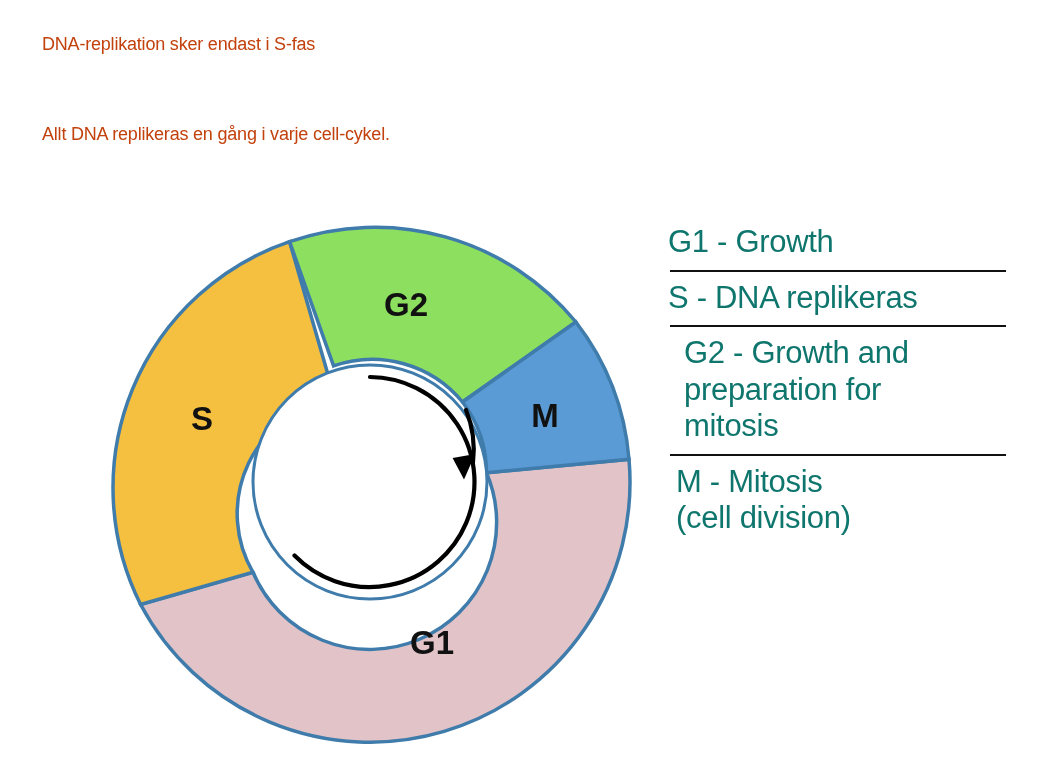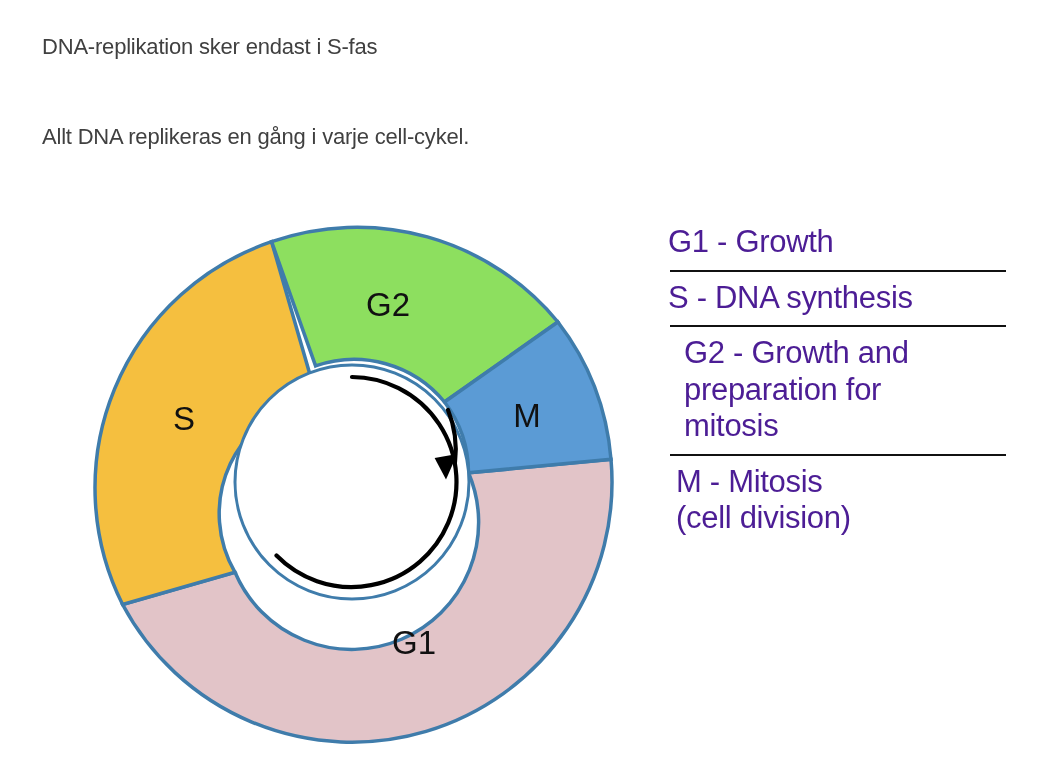--- a/index.html
+++ b/index.html
@@ -11,36 +11,37 @@
     color:#111111;
     overflow:hidden;
     position:relative;
   }
   .slide{position:absolute;inset:0;}
 
   
   .heading{
     position:absolute;
     left:42px;
-    font-size:22px;
+    font-size:18px;
     font-weight:400;
     letter-spacing:-0.2px;
-    color:#404040;
+    color:#c2410c;
     white-space:nowrap;
   }
   #line1{top:34px;}
   #line2{top:124px;}
 
   
   .diagram{
     position:absolute;
-    left:70px;
+    left:88px;
     top:196px;
     width:580px;
     height:574px;
+    font-weight:bold;
   }
   .diagram svg{display:block;width:580px;height:574px;}
   .seg-label{
     font-family:"Liberation Sans", sans-serif;
     font-size:33px;
     fill:#111111;
     text-anchor:middle;
     dominant-baseline:middle;
   }
 
@@ -51,21 +52,21 @@
     top:224px;
     width:352px;
   }
   .legend-row{
     position:relative;
     padding:0;
   }
   .legend-text{
     font-size:31px;
     line-height:1.18;
-    color:#4c1d95;
+    color:#0f766e;
     letter-spacing:-0.3px;
     white-space:pre-line;
   }
   .legend-rule{
     height:0;
     border-top:2.5px solid #111111;
     width:336px;
     margin:9px 0 8px 2px;
   }
   #legend-row-g1 .legend-text{margin-bottom:2px;}
@@ -129,21 +130,21 @@
   </div>
 
   <div class="legend">
 
     <div class="legend-row" id="legend-row-g1">
       <div class="legend-text">G1 - Growth</div>
     </div>
     <div class="legend-rule"></div>
 
     <div class="legend-row" id="legend-row-s">
-      <div class="legend-text">S - DNA synthesis</div>
+      <div class="legend-text">S - DNA replikeras</div>
     </div>
     <div class="legend-rule"></div>
 
     <div class="legend-row" id="legend-row-g2">
       <div class="legend-text">G2 - Growth and
 preparation for
 mitosis</div>
     </div>
     <div class="legend-rule"></div>
 

